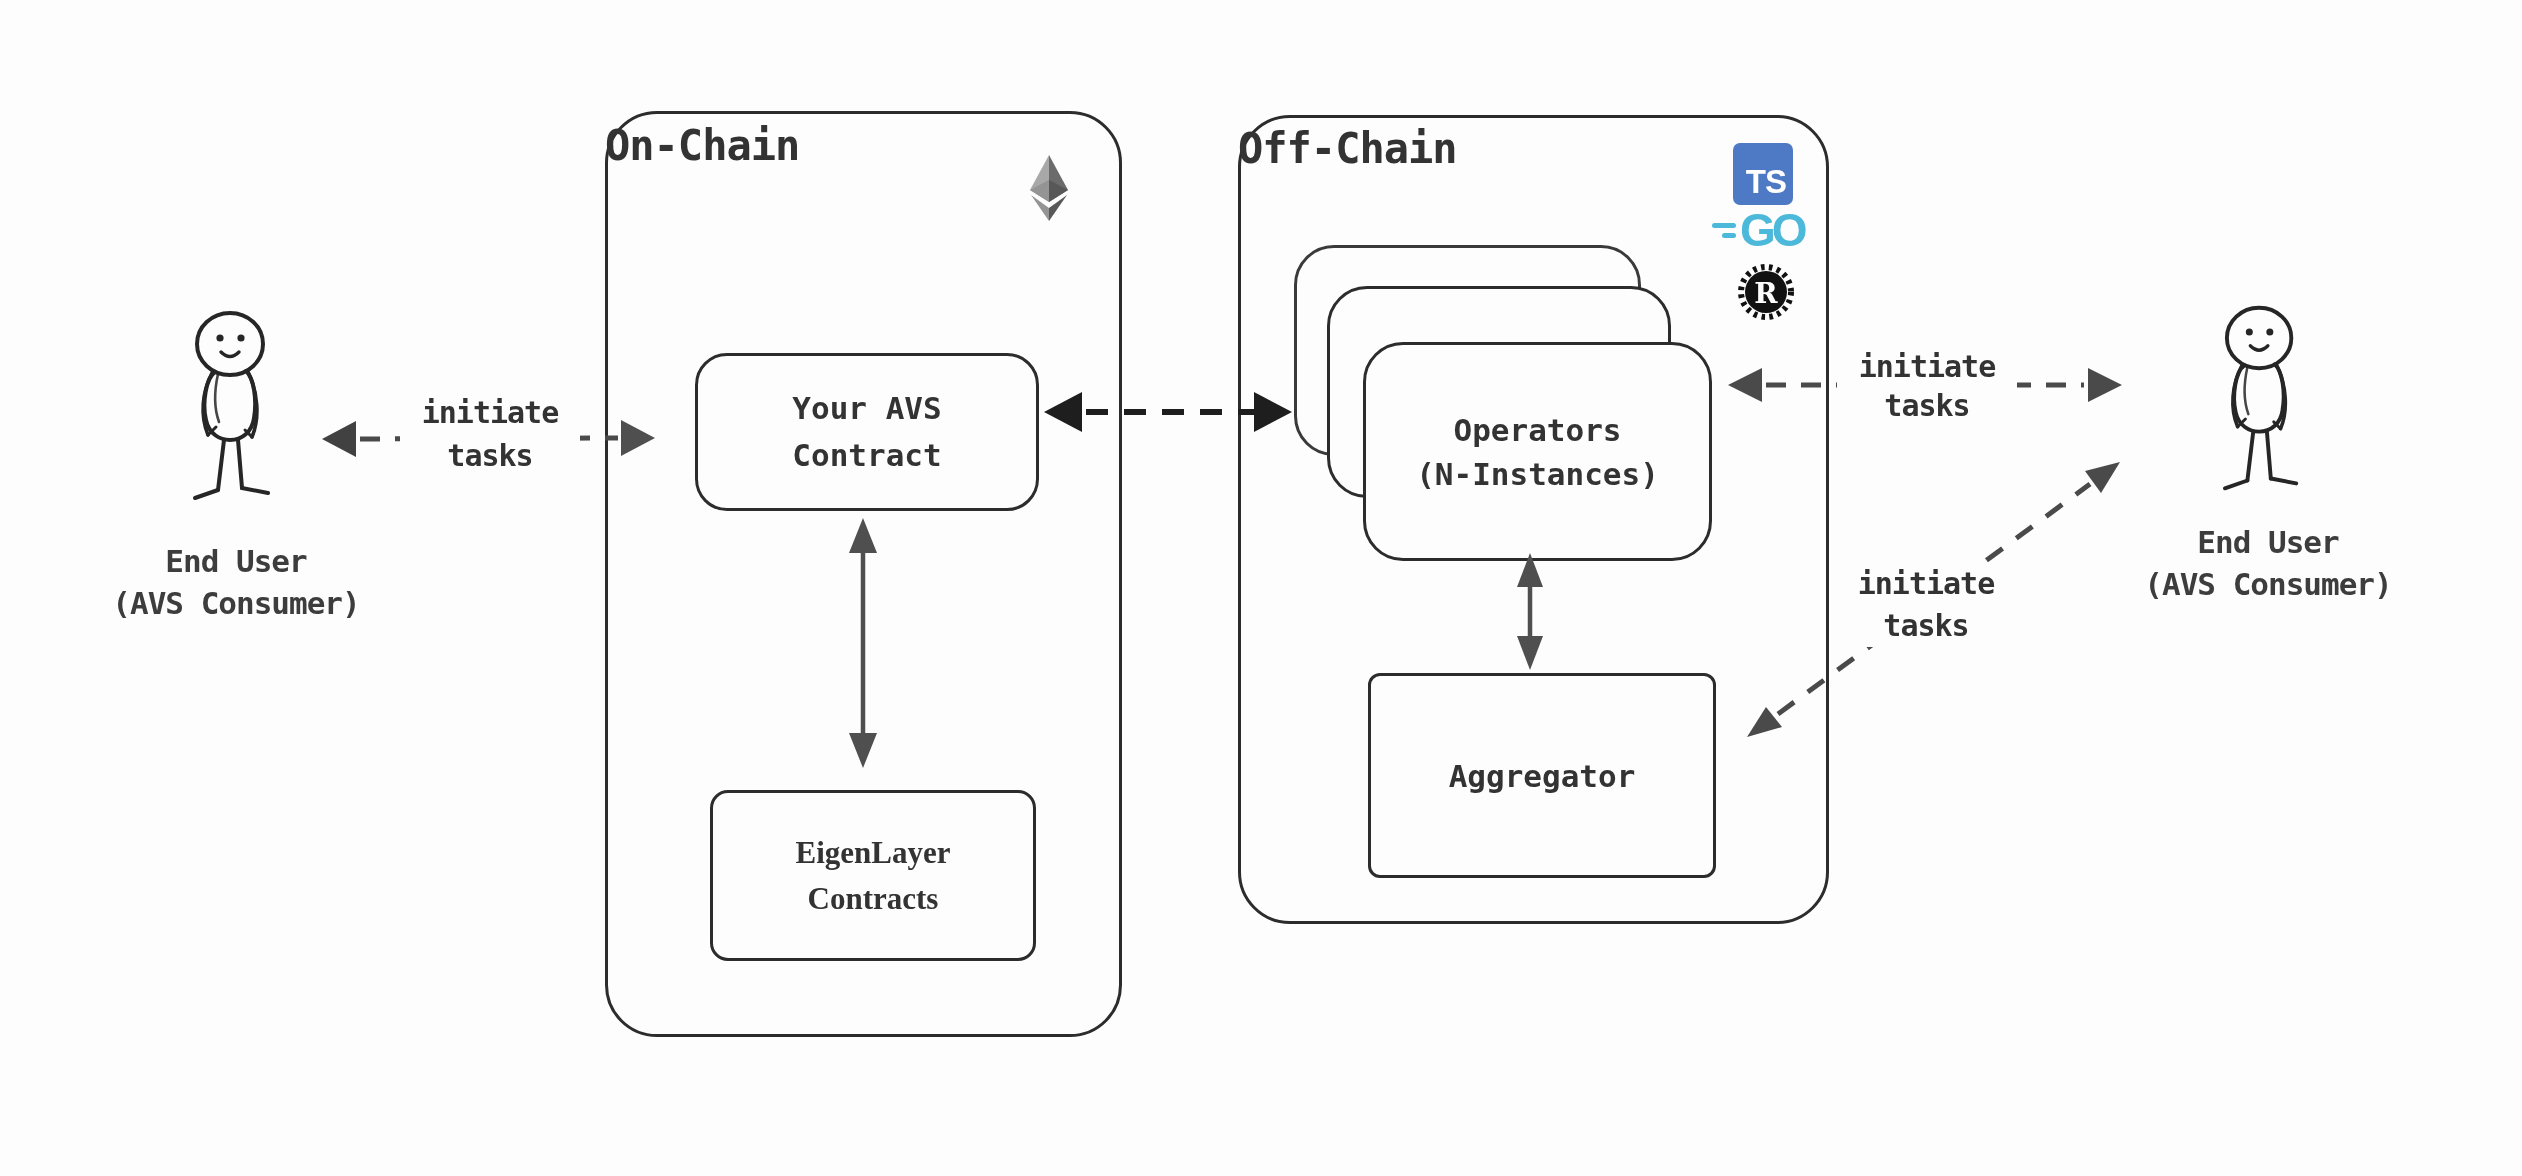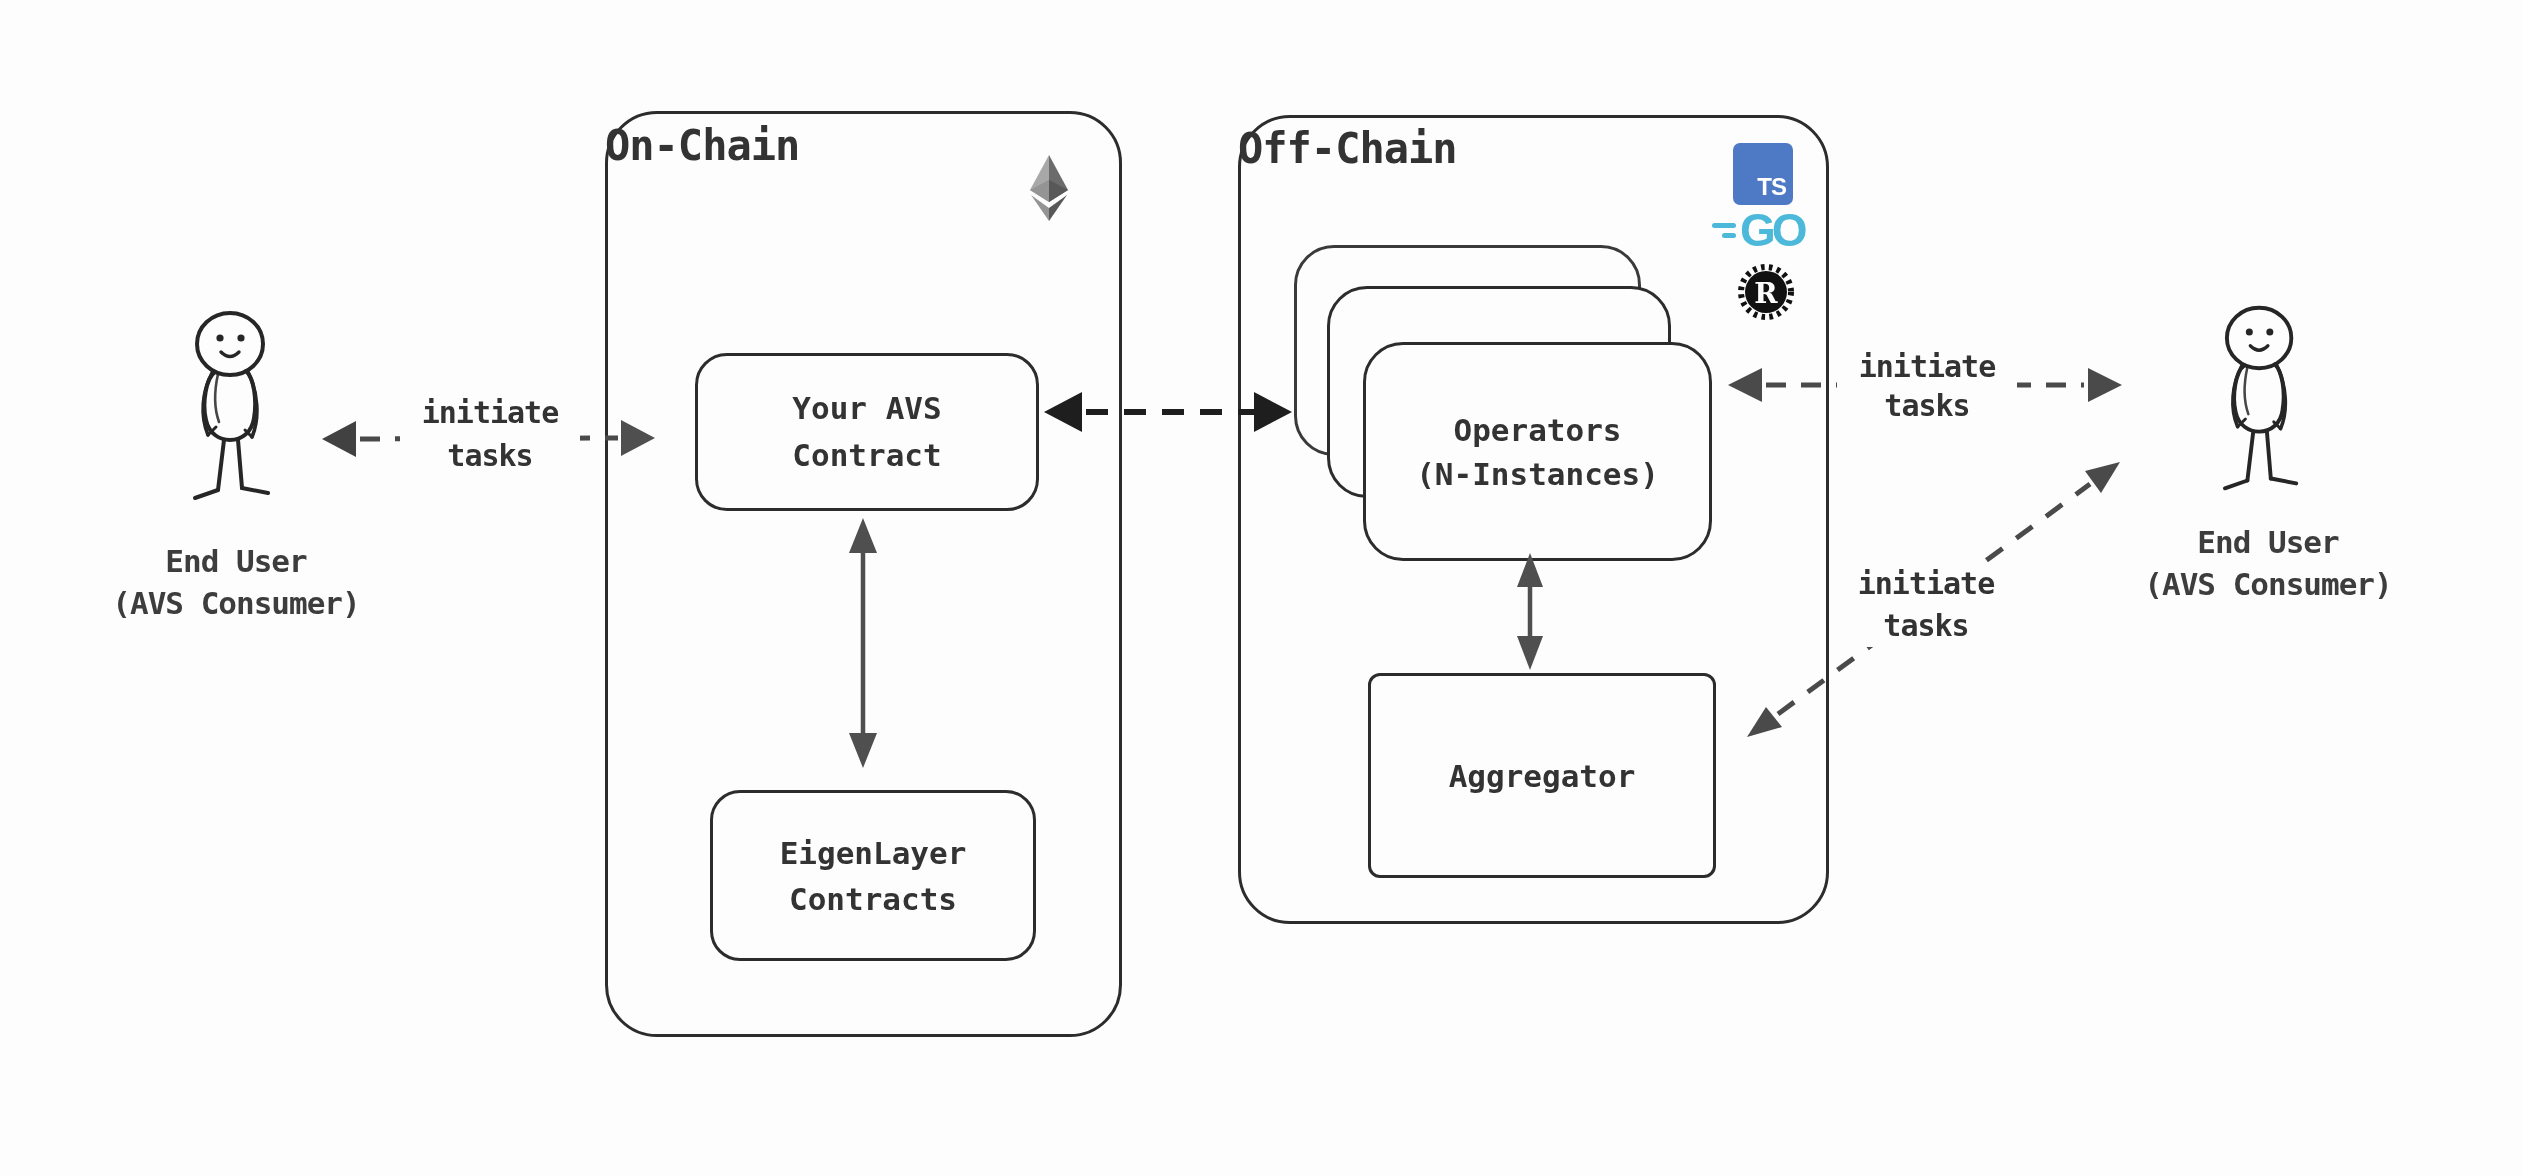--- a/index.html
+++ b/index.html
@@ -38,21 +38,21 @@
     position:absolute; width:300px; text-align:center; font-size:31px; font-weight:700;
     line-height:42px; color:#3d3d3d; letter-spacing:-1px;
   }
   
   .ts-icon{
     position:absolute; left:1733px; top:143px; width:60px; height:62px;
     background:var(--ts-blue); border-radius:7px; display:flex; align-items:flex-end;
     justify-content:flex-end; padding:0; box-sizing:border-box;
   }
   .ts-icon span{
-    font-family:"Liberation Sans", sans-serif; font-weight:bold; font-size:24px;
+    font-family:"Liberation Sans", sans-serif; font-weight:bold; font-size:33px;
     color:#ffffff; margin:0 7px 4px 0; letter-spacing:-1px;
   }
   .go-icon{
     position:absolute; left:1712px; top:207px; width:104px; height:46px;
     display:flex; align-items:center;
   }
   .go-speedlines{display:flex; flex-direction:column; align-items:flex-end; gap:5px; margin-right:4px;}
   .go-speedlines i{display:block; height:5px; border-radius:3px; background:var(--go-cyan);}
   .go-speedlines i:nth-child(1){width:24px;}
   .go-speedlines i:nth-child(2){width:14px;}
@@ -102,21 +102,21 @@
     <polygon points="21,26 40,36 21,48" fill="var(--eth-deep)"></polygon>
     <polygon points="3,41 21,54 21,67" fill="var(--eth-mid)"></polygon>
     <polygon points="39,41 21,54 21,67" fill="var(--eth-deep)"></polygon>
   </svg>
 
   <div class="inner-box" style="left:695px; top:353px; width:338px; height:152px; border-radius:32px; line-height:47px;">
     <div>Your AVS</div>
     <div>Contract</div>
   </div>
 
-  <div class="inner-box" style="left:710px; top:790px; width:320px; height:165px; border-radius:30px;">
+  <div class="inner-box" style="left:710px; top:790px; width:320px; height:165px; border-radius:18px;font-family:Liberation Serif, serif;">
     <div>EigenLayer</div>
     <div>Contracts</div>
   </div>
 
   <div class="container-box" style="left:1238px; top:115px; width:585px; height:803px;"></div>
   <div class="container-title" style="left:1238px; width:592px; top:124px;">Off-Chain</div>
 
   <div class="ts-icon">
     <span>TS</span>
   </div>

